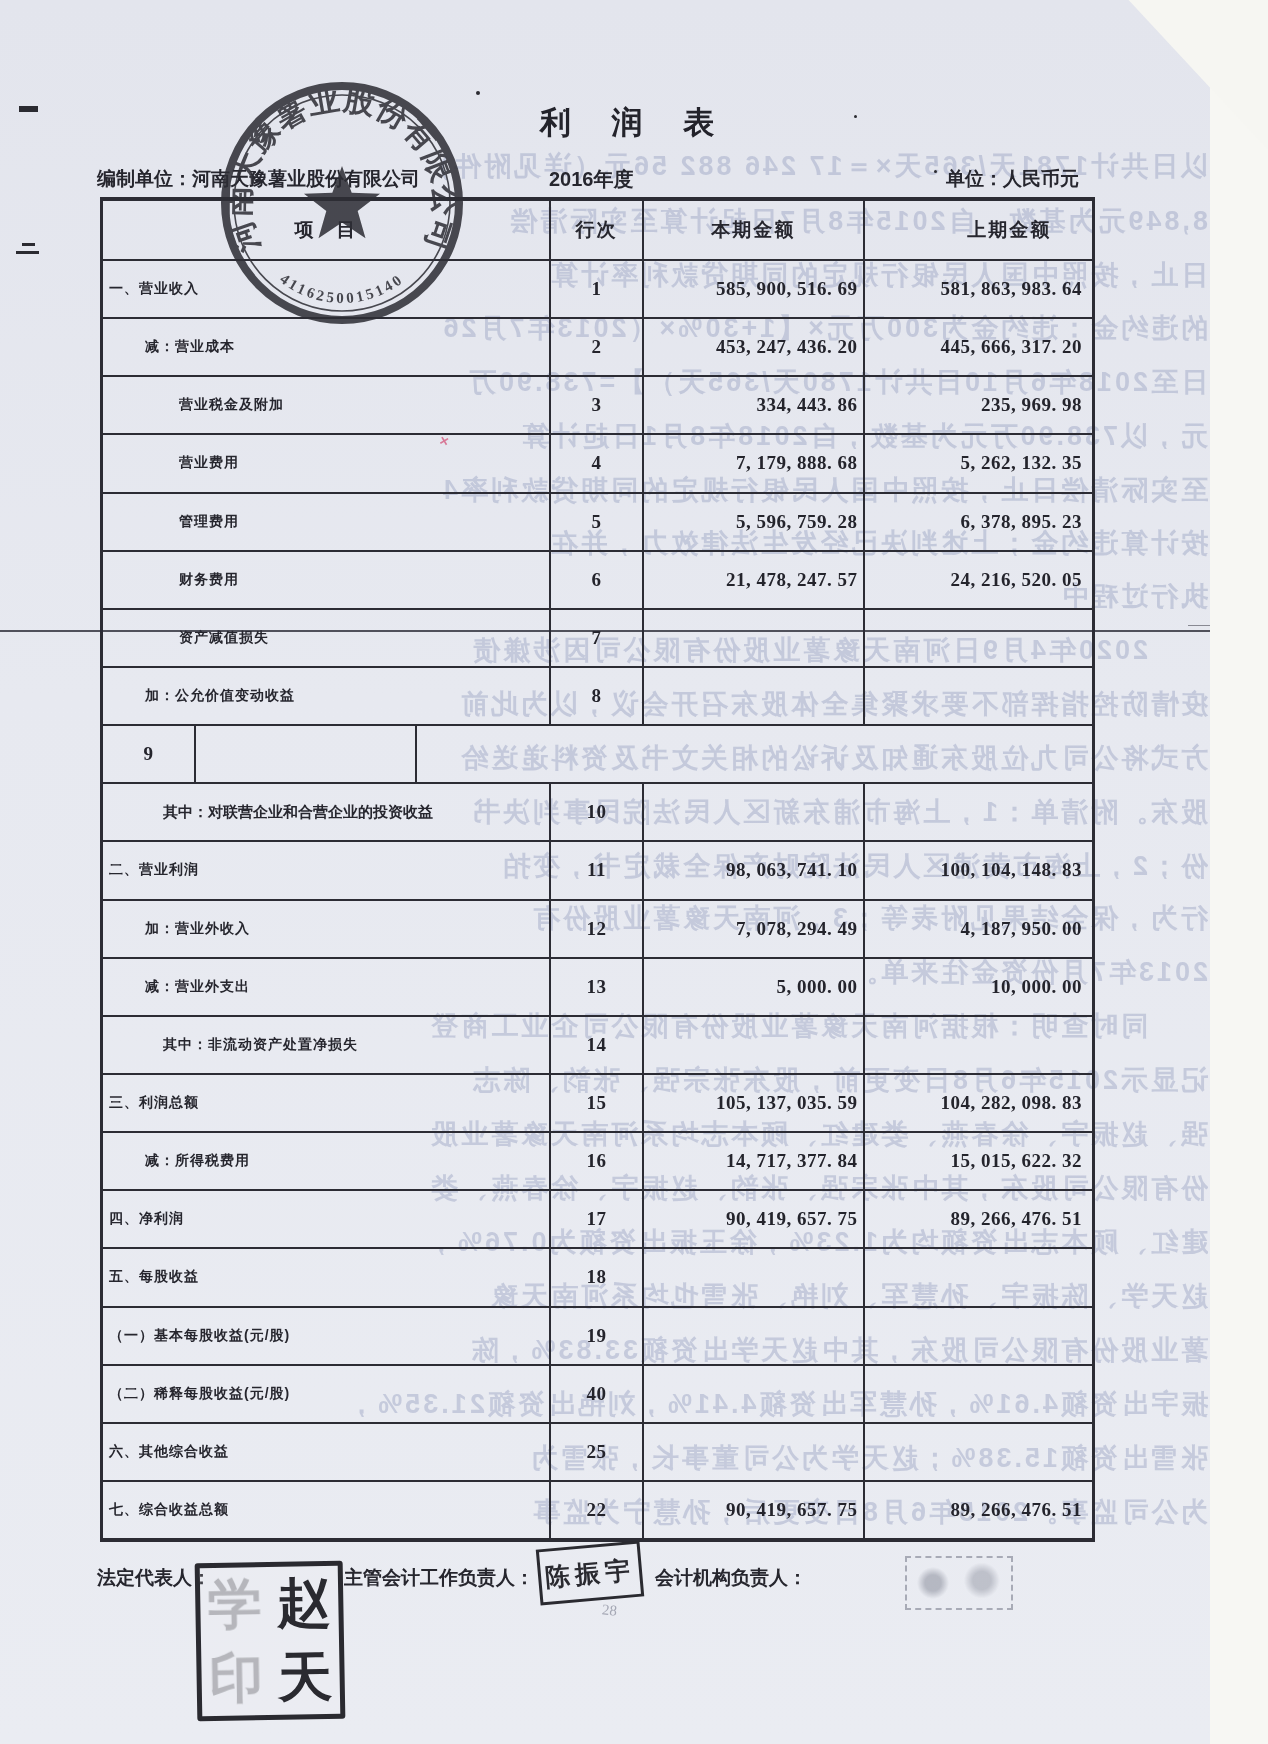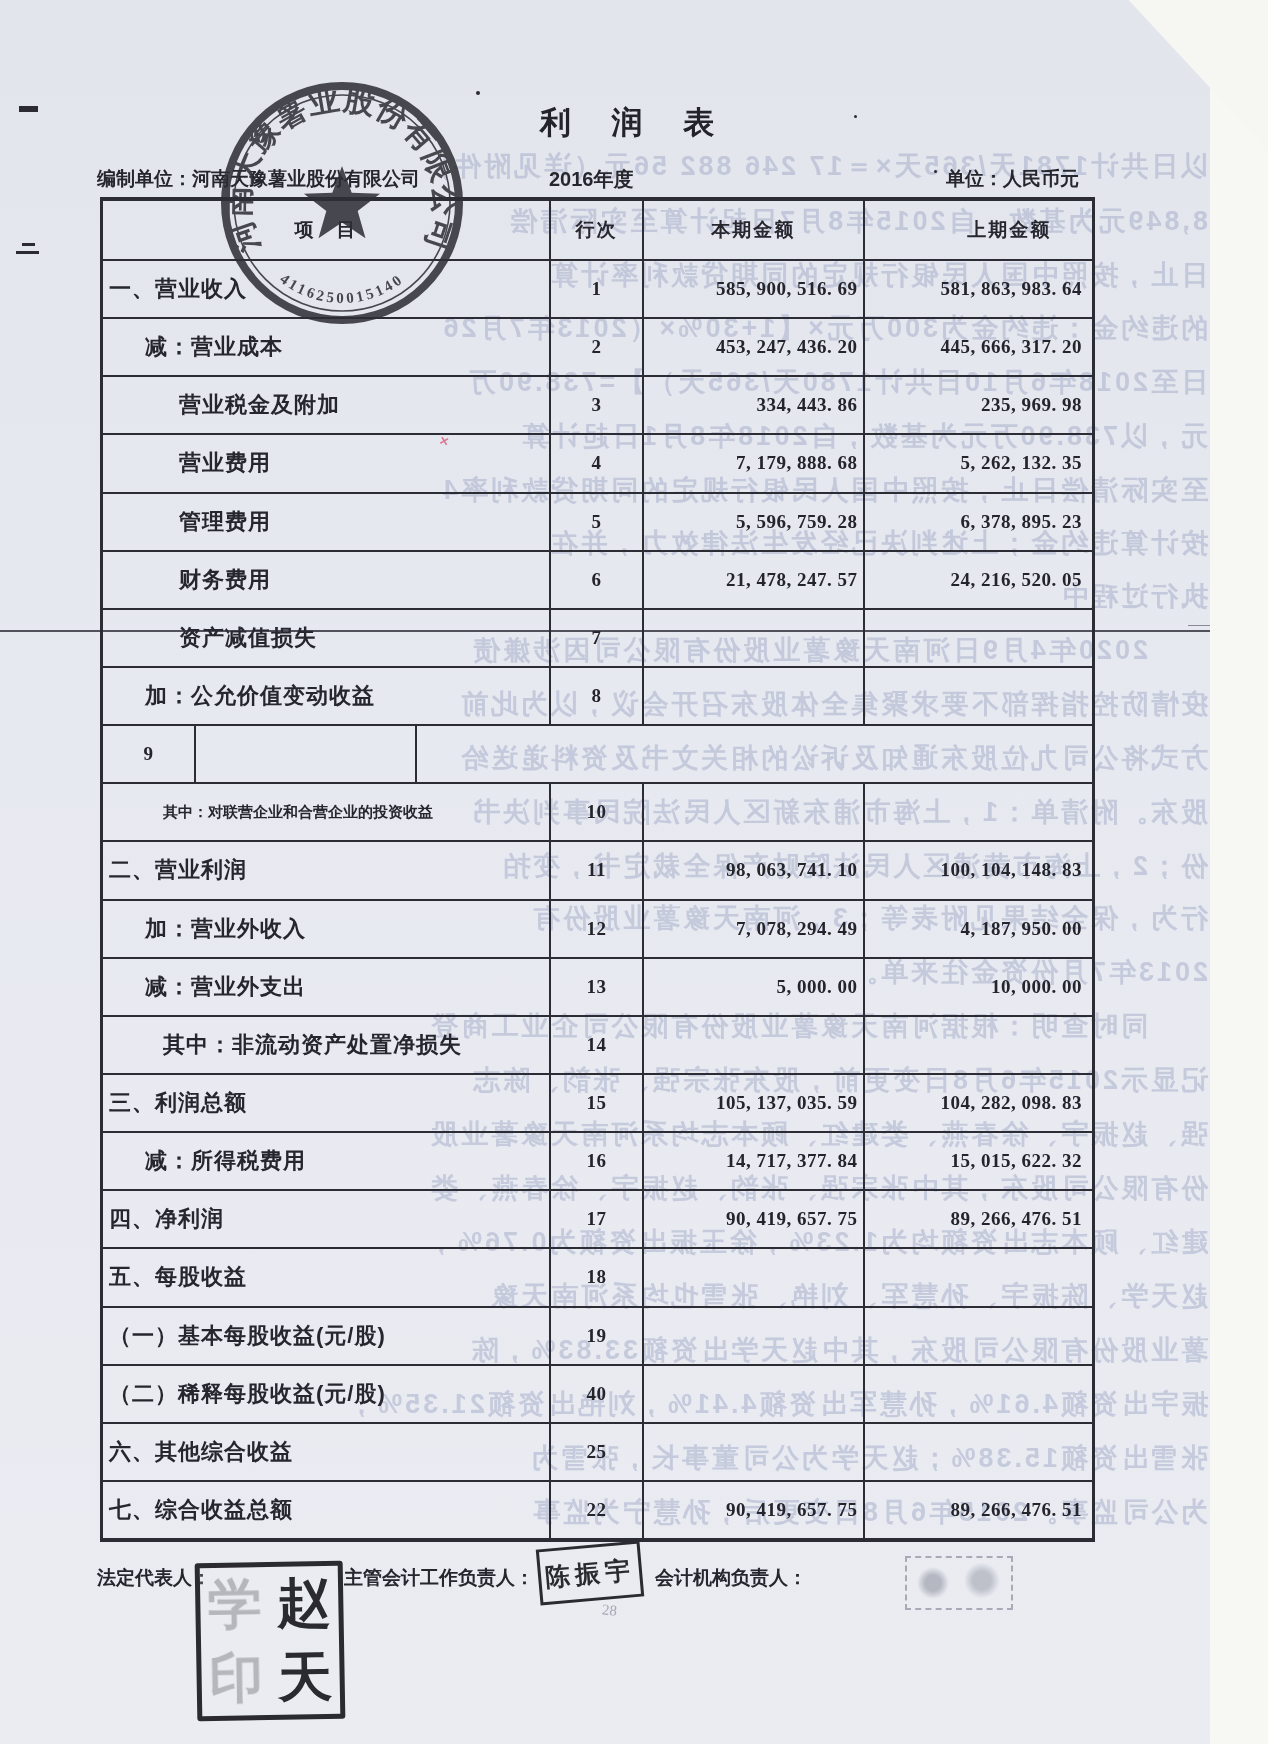--- a/index.html
+++ b/index.html
@@ -31,21 +31,21 @@
   }
   .t-row{display:flex;flex:1;border-top:2px solid #2c2c34;min-height:0;}
   .t-row:first-child{border-top:none;flex:0 0 58px;}
   .t-cell{display:flex;align-items:center;box-sizing:border-box;min-width:0;}
   .c-item {width:45.3%;border-right:2px solid #2c2c34;padding-left:6px;}
   .c-line {width:9.4%; border-right:2px solid #2c2c34;justify-content:center;}
   .c-cur  {width:22.3%;border-right:2px solid #2c2c34;justify-content:flex-end;padding-right:5px;}
   .c-pri  {width:23.0%;justify-content:flex-end;padding-right:10px;}
   .t-head .t-cell{justify-content:center;font-size:19px;font-weight:bold;letter-spacing:2px;padding:0;}
   .t-head .c-pri{justify-content:center;padding-left:62px;}
-  .row-label{font-size:22px;font-weight:bold;letter-spacing:1px;white-space:nowrap;}
+  .row-label{font-size:14px;font-weight:bold;letter-spacing:1px;white-space:nowrap;}
   .ind-0 .row-label{padding-left:0;}
   .ind-1 .row-label{padding-left:36px;text-align:right;}
   .ind-2 .row-label{padding-left:70px;}
   .ind-3 .row-label{padding-left:54px;}
   .small-label .row-label{font-size:15px;letter-spacing:0;}
   .num,.line-no{font-family:"Liberation Serif",serif;font-size:19px;font-weight:600;
     letter-spacing:0.5px;white-space:nowrap;color:#24242c;}
   
   .fold-line{position:absolute;left:0;top:630px;width:1268px;height:2px;
     background:rgba(42,42,54,0.8);z-index:3;}

